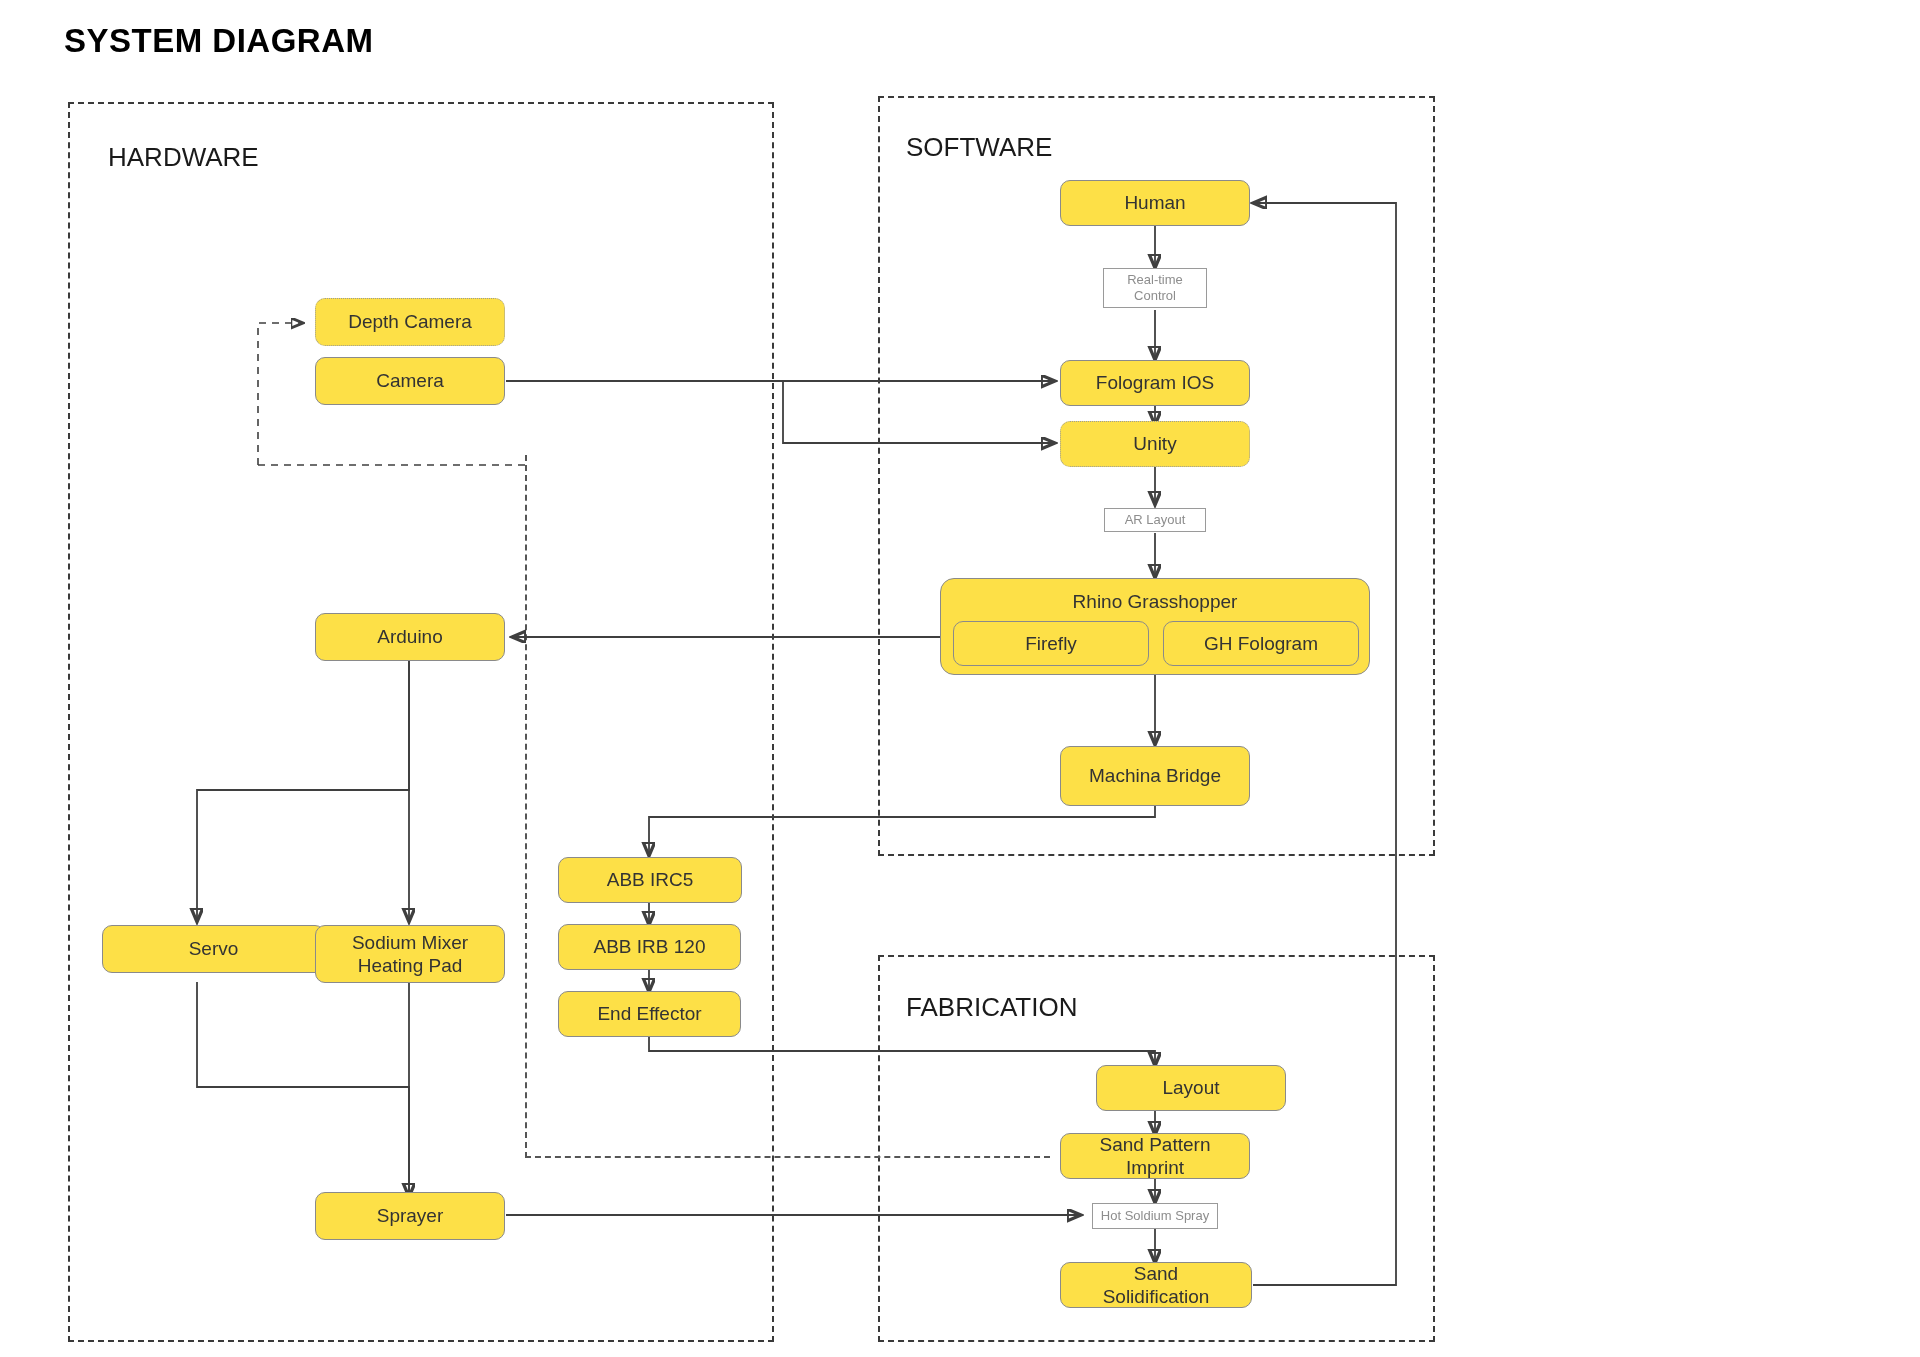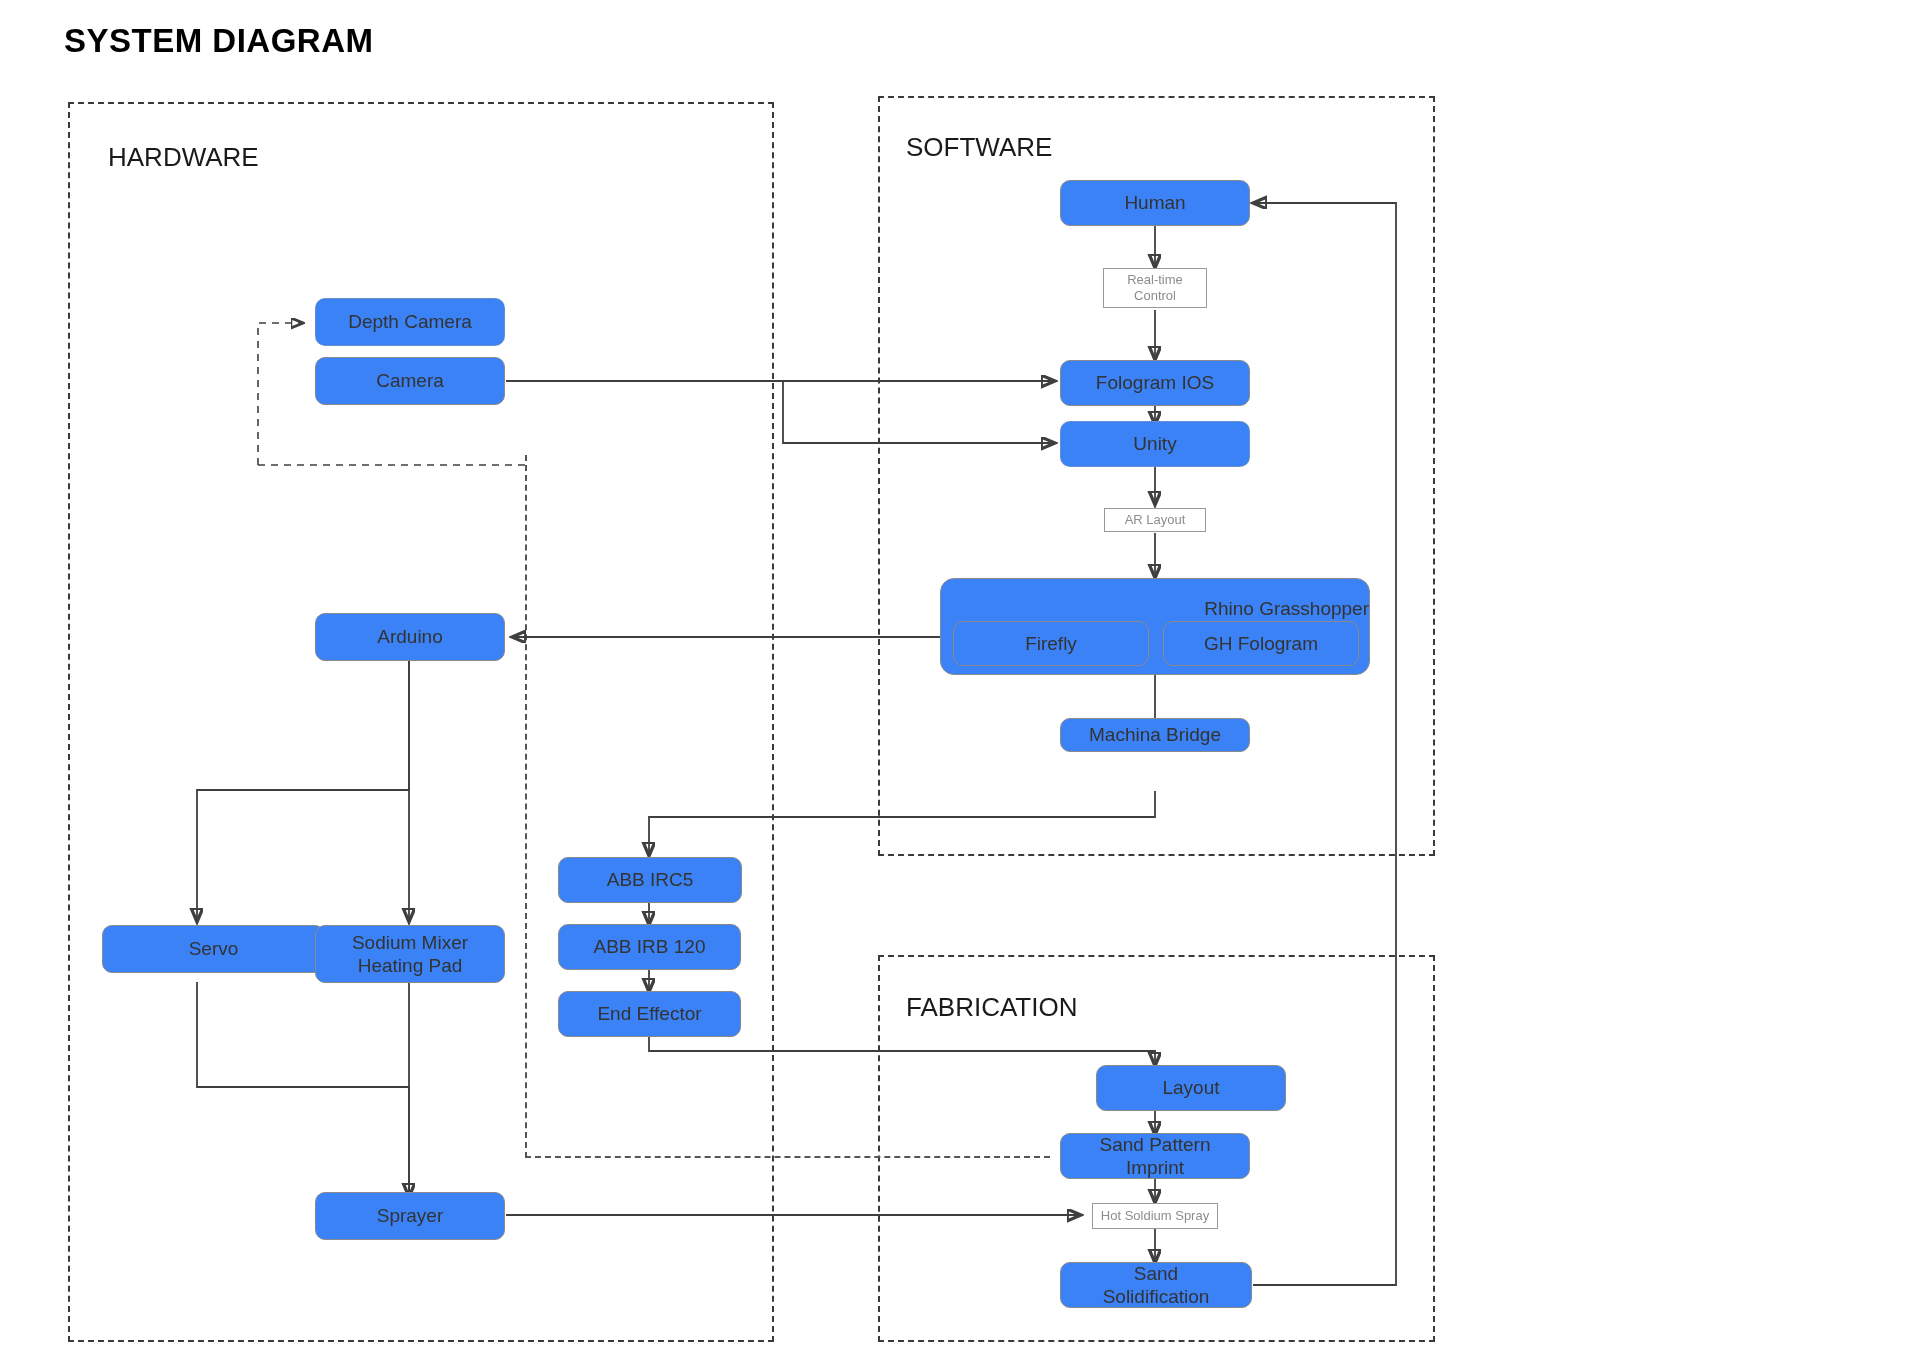--- a/index.html
+++ b/index.html
@@ -40,21 +40,21 @@
     font-size: 26px;
     font-weight: 400;
     color: #1a1a1a;
     white-space: nowrap;
   }
   .node {
     position: absolute;
     box-sizing: border-box;
     border: 1px solid #8a8a8a;
     border-radius: 10px;
-    background: #3b82f6;
+    background: #fde047;
     display: flex;
     align-items: center;
     justify-content: center;
     text-align: center;
     color: #333333;
     font-size: 19px;
     line-height: 1.22;
     padding: 2px 22px;
     white-space: pre-line;
   }
@@ -62,22 +62,22 @@
     border: 1px dotted #9a9a9a;
   }
   .node.group-container {
     display: block;
     border-radius: 14px;
   }
   .node-group-title {
     position: absolute;
     left: 0;
     right: 0;
-    top: 18px;
-    text-align: right;
+    top: 11px;
+    text-align: center;
     font-size: 19px;
     color: #333333;
   }
   .label-box {
     position: absolute;
     box-sizing: border-box;
     border: 1px solid #9a9a9a;
     background: #ffffff;
     display: flex;
     align-items: center;
@@ -208,21 +208,21 @@
   <div class="node dotted" style="left:1060px; top:421px; width:190px; height:46px;">Unity</div>
 
   <div class="label-box" style="left:1104px; top:508px; width:102px; height:24px;">AR Layout</div>
 
   <div class="node group-container" style="left:940px; top:578px; width:430px; height:97px;">
     <span class="node-group-title">Rhino Grasshopper</span>
     <div class="node" style="left:12px; top:42px; width:196px; height:45px;">Firefly</div>
     <div class="node" style="left:222px; top:42px; width:196px; height:45px;">GH Fologram</div>
   </div>
 
-  <div class="node" style="left:1060px; top:718px; width:190px; height:34px;">Machina Bridge</div>
+  <div class="node" style="left:1060px; top:746px; width:190px; height:60px;">Machina Bridge</div>
 
   <div class="node" style="left:1060px; top:1065px; width:190px; height:46px;margin-left:36px;">Layout</div>
 
   <div class="node" style="left:1060px; top:1133px; width:190px; height:46px;">Sand Pattern Imprint</div>
 
   <div class="label-box" style="left:1092px; top:1203px; width:126px; height:26px;">Hot Soldium Spray</div>
 
   <div class="node" style="left:1060px; top:1262px; width:192px; height:46px;">Sand Solidification</div>
 
 </div>

